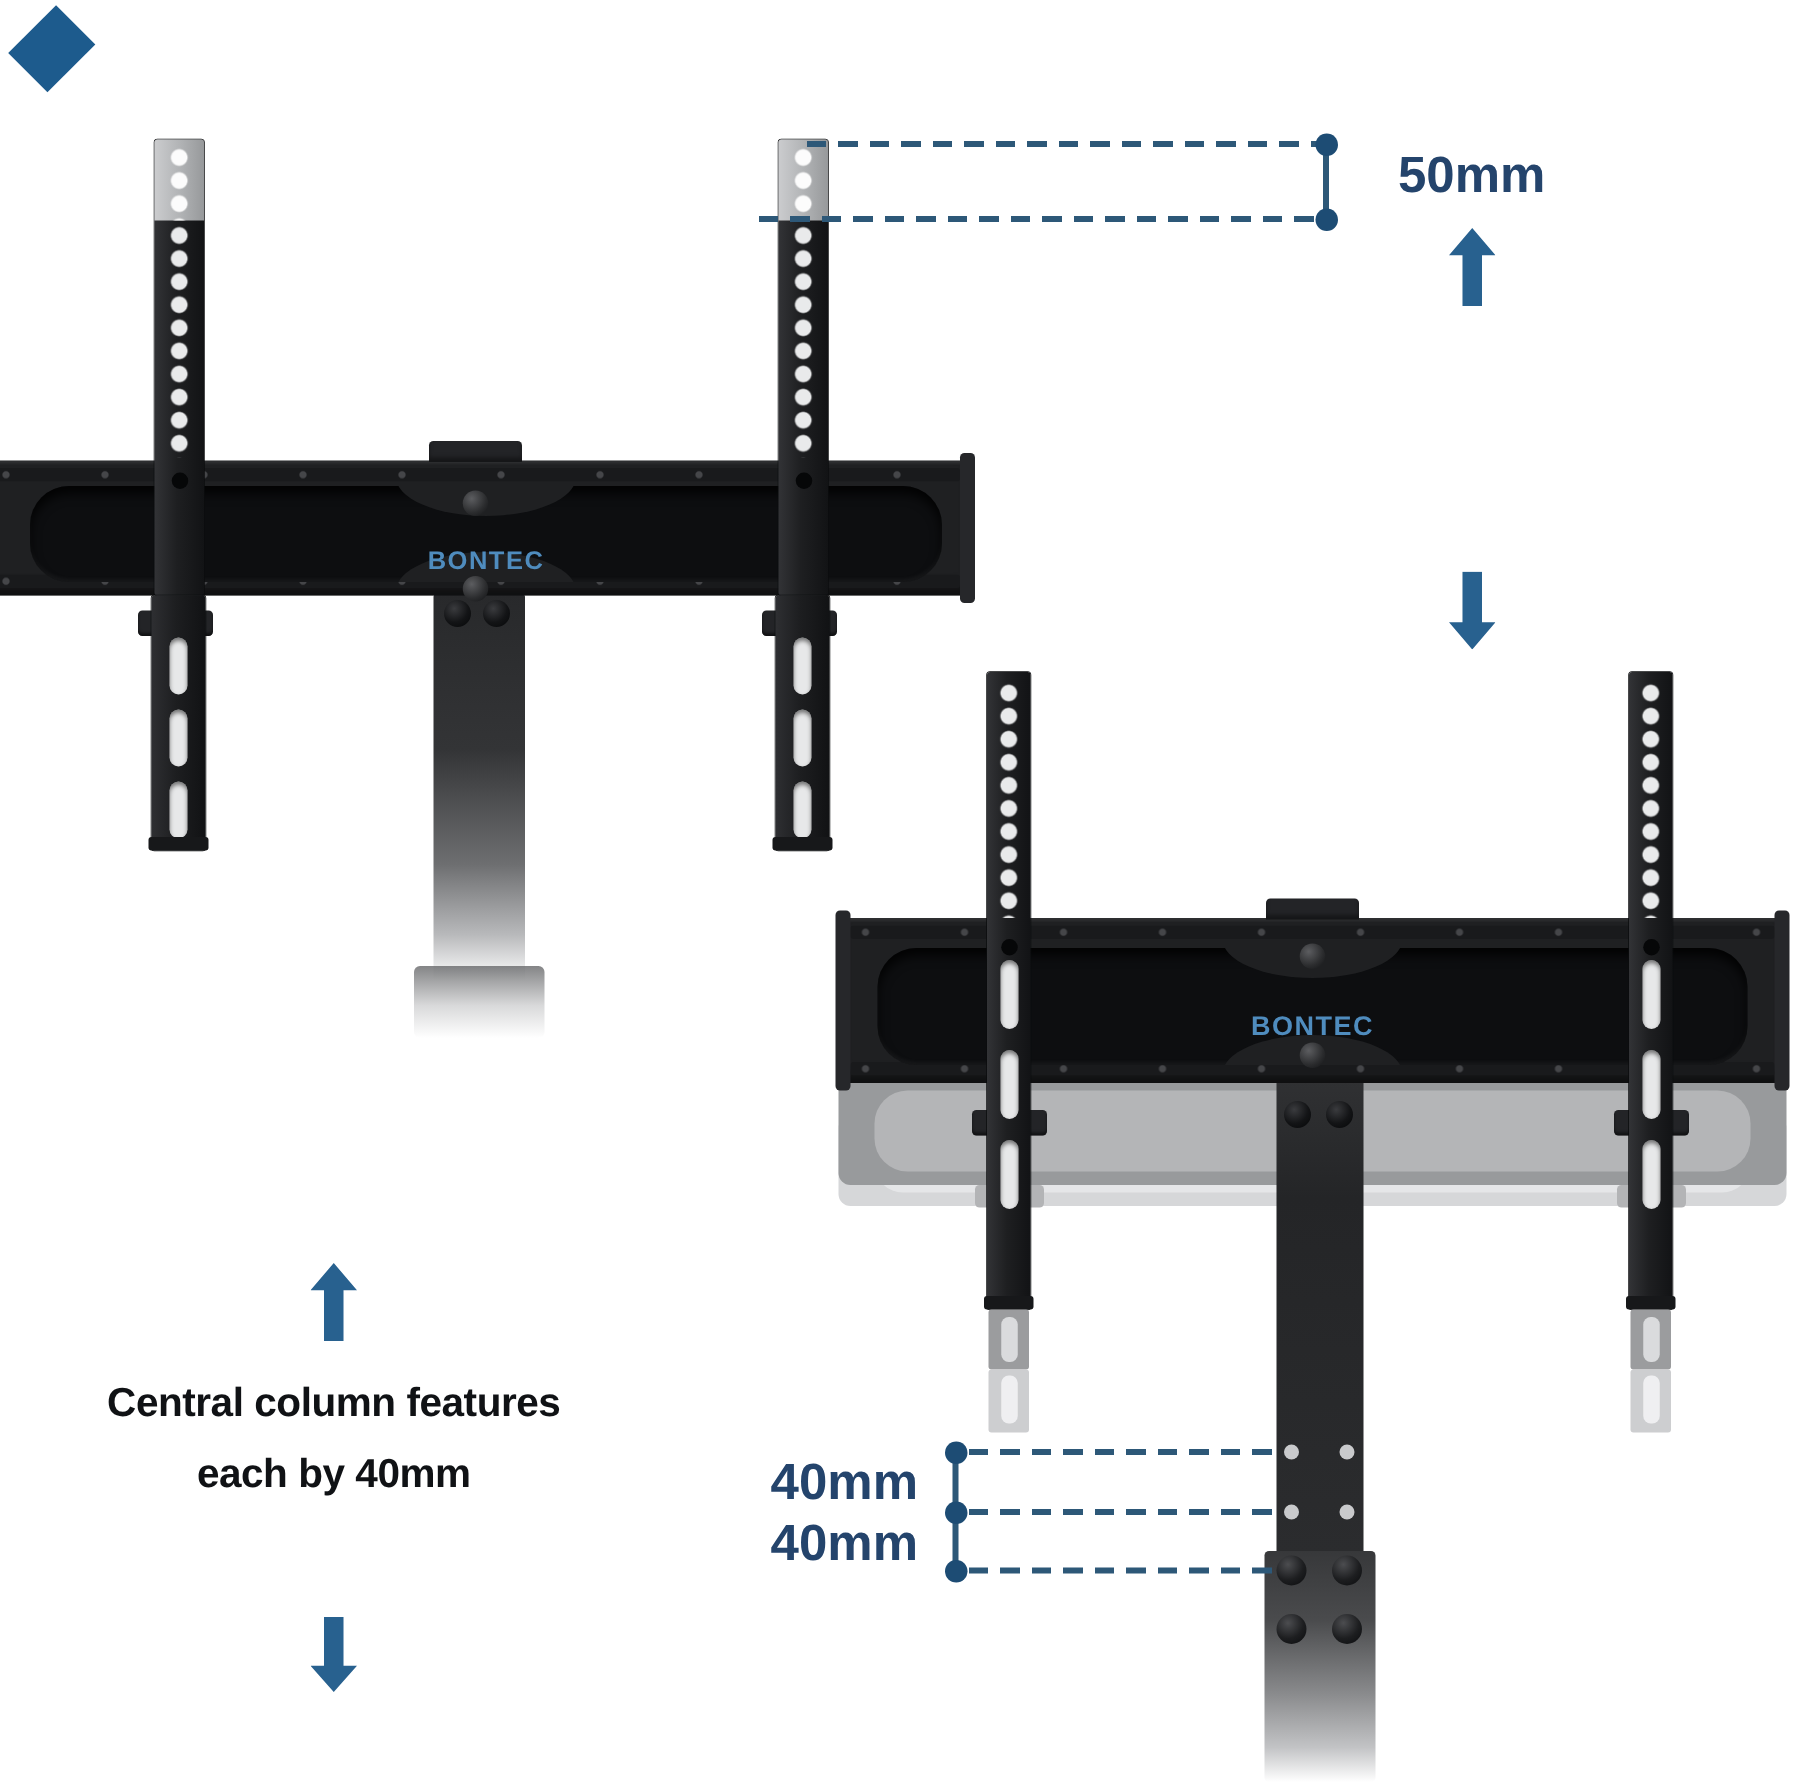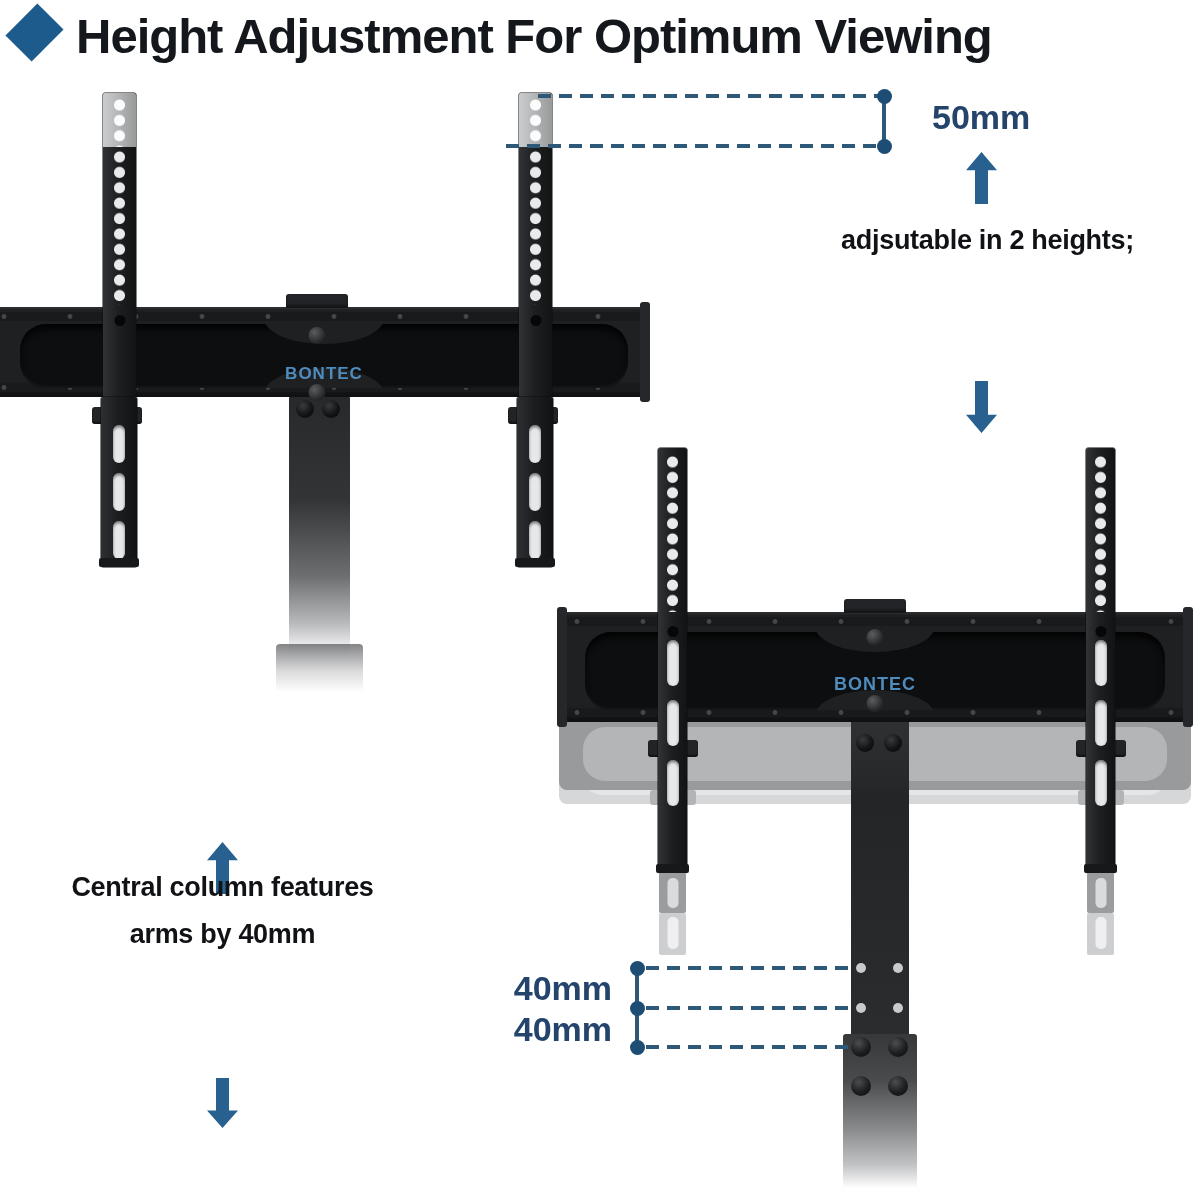--- a/index.html
+++ b/index.html
@@ -84,21 +84,20 @@
   .arrow{position:absolute;z-index:10;background:#28618f;}
   .arrow.up{clip-path:polygon(50% 0,100% 35%,71% 35%,71% 100%,29% 100%,29% 35%,0 35%);}
   .arrow.down{clip-path:polygon(50% 100%,100% 65%,71% 65%,71% 0,29% 0,29% 65%,0 65%);}
 </style>
 </head>
 <body>
 
 <div class="canvas">
 
   <div class="diamond"></div>
-  <div class="title">Height Adjustment For Optimum Viewing</div>
 
   <div>
     <div class="column" style="left:289px;top:396px;width:61px;height:258px"></div>
     <div class="column-base" style="left:276px;top:644px;width:87px;height:48px"></div>
 
     <div class="crossbar" style="left:-14px;top:307px;width:662px;height:90px">
 
       <div class="cap r"></div>
       <div class="bracket"></div>
       <div class="flange t"></div>
@@ -225,28 +224,27 @@
     <div class="dash" style="left:538px;top:94px;width:346px"></div>
     <div class="dash" style="left:506px;top:144px;width:378px"></div>
     <div class="vline" style="left:882px;top:96px;height:50px"></div>
     <div class="mdot" style="left:877px;top:89px"></div>
     <div class="mdot" style="left:877px;top:139px"></div>
     <div class="blue-label" style="left:932px;top:99px">50mm</div>
   </div>
 
   <div class="arrow up" style="left:966px;top:152px;width:31px;height:52px"></div>
   <div class="caption" style="left:795px;top:217px;width:385px">
-    <div>adjsutable in 2 heights;</div>
   </div>
   <div class="arrow down" style="left:966px;top:381px;width:31px;height:52px"></div>
 
   <div class="arrow up" style="left:207px;top:842px;width:31px;height:52px"></div>
-  <div class="caption" style="left:10px;top:864px;width:425px">
+  <div class="caption" style="left:10px;top:912px;width:425px">
     <div>Central column features</div>
-    <div>arms by 40mm</div>
+    <div>each by 40mm</div>
   </div>
   <div class="arrow down" style="left:207px;top:1078px;width:31px;height:50px"></div>
 
   <div>
     <div class="vline" style="left:635px;top:968px;height:80px"></div>
     <div class="mdot" style="left:630px;top:961px"></div>
     <div class="mdot" style="left:630px;top:1001px"></div>
     <div class="mdot" style="left:630px;top:1040px"></div>
     <div class="dash" style="left:646px;top:966px;width:206px"></div>
     <div class="dash" style="left:646px;top:1006px;width:208px"></div>

